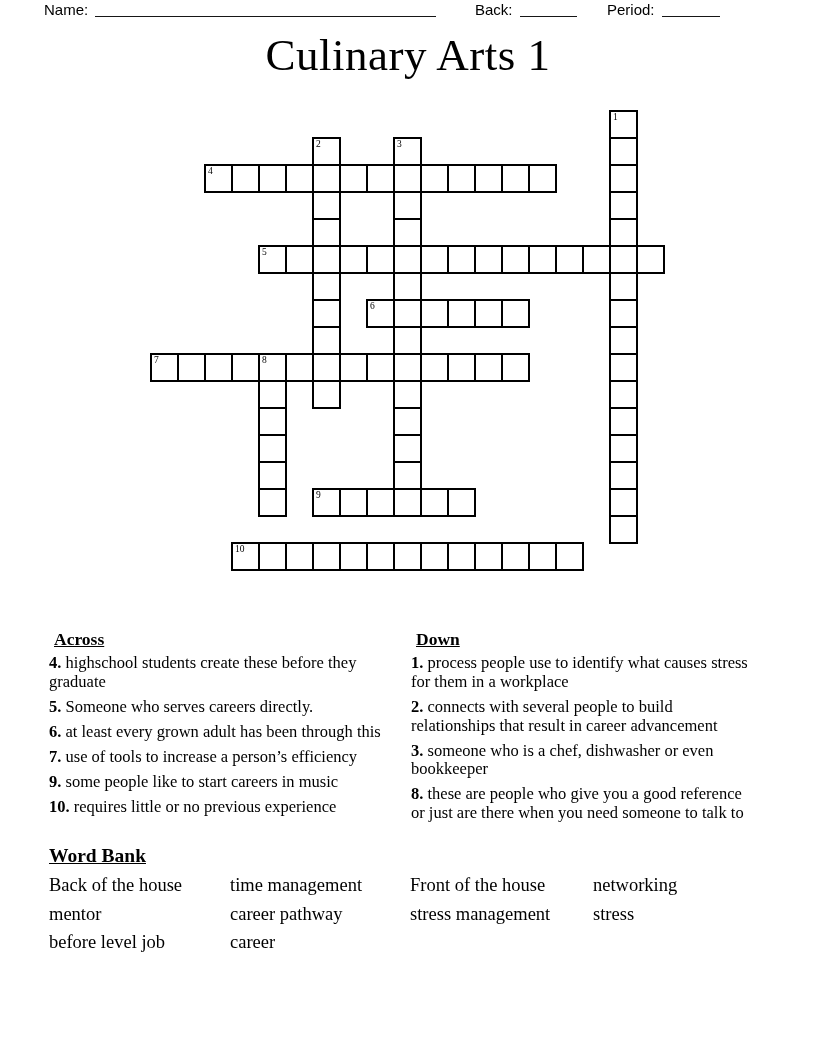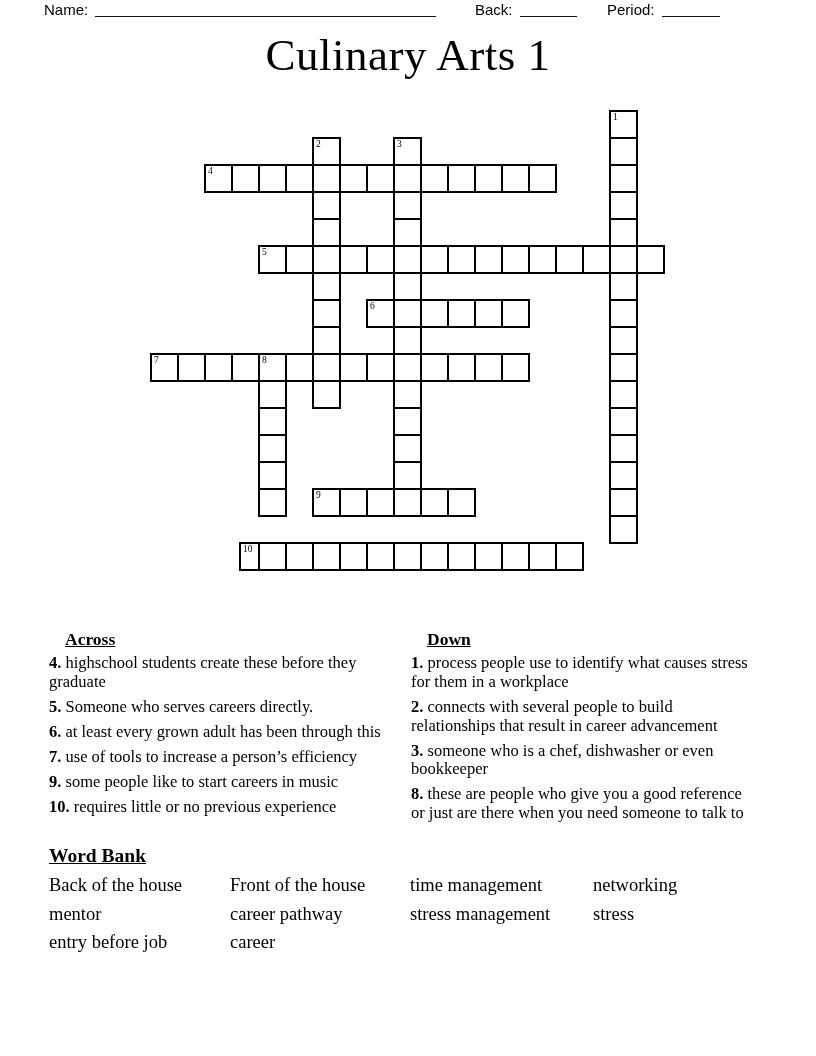--- a/index.html
+++ b/index.html
@@ -37,21 +37,21 @@
   .cellnum {
     position:absolute; top:0; left:2px; font-size:9.5px; line-height:11px;
     font-family:"Liberation Serif", serif;
   }
 
   
   .clues { position:absolute; width:345px; font-size:16.5px; line-height:1.13; }
   #across-section { left:49px;  top:629px; }
   #down-section   { left:411px; top:629px; }
   .clues h2 {
-    font-size:17.5px; line-height:1.15; margin:0 0 5px 16px;
+    font-size:17.5px; line-height:1.15; margin:0 0 5px 5px;
     text-decoration:underline; font-weight:bold;
   }
   .clue { margin:0 0 6.5px 0; }
   .clue .num { font-weight:bold; }
 
   
   #wordbank { position:absolute; left:49px; top:845px; width:730px; }
   #wordbank h2 {
     font-size:19.5px; line-height:1.15; margin:0 0 7px 0;
     text-decoration:underline; font-weight:bold;
@@ -183,21 +183,21 @@
       <div class="cell" style="left: 108px; top: 324px;"></div>
       <div class="cell" style="left: 108px; top: 351px;"></div>
       <div class="cell" style="left: 108px; top: 378px;"></div>
       <div class="cell" style="left: 162px; top: 378px;">
         <span class="cellnum">9</span>
       </div>
       <div class="cell" style="left: 189px; top: 378px;"></div>
       <div class="cell" style="left: 216px; top: 378px;"></div>
       <div class="cell" style="left: 270px; top: 378px;"></div>
       <div class="cell" style="left: 297px; top: 378px;"></div>
-      <div class="cell" style="left: 89px; top: 432px;">
+      <div class="cell" style="left: 81px; top: 432px;">
         <span class="cellnum">10</span>
       </div>
       <div class="cell" style="left: 108px; top: 432px;"></div>
       <div class="cell" style="left: 135px; top: 432px;"></div>
       <div class="cell" style="left: 162px; top: 432px;"></div>
       <div class="cell" style="left: 189px; top: 432px;"></div>
       <div class="cell" style="left: 216px; top: 432px;"></div>
       <div class="cell" style="left: 243px; top: 432px;"></div>
       <div class="cell" style="left: 270px; top: 432px;"></div>
       <div class="cell" style="left: 297px; top: 432px;"></div>
@@ -222,25 +222,25 @@
     <p class="clue"><span class="num">1.</span> <span>process people use to identify what causes stress for them in a workplace</span></p>
     <p class="clue"><span class="num">2.</span> <span>connects with several people to build relationships that result in career advancement</span></p>
     <p class="clue"><span class="num">3.</span> <span>someone who is a chef, dishwasher or even bookkeeper</span></p>
     <p class="clue"><span class="num">8.</span> <span>these are people who give you a good reference or just are there when you need someone to talk to</span></p>
   </div>
 
   <div id="wordbank">
     <h2>Word Bank</h2>
     <div class="wb-grid">
       <span>Back of the house</span>
+      <span>time management</span>
       <span>Front of the house</span>
-      <span>time management</span>
       <span>networking</span>
       <span>mentor</span>
       <span>career pathway</span>
       <span>stress management</span>
       <span>stress</span>
-      <span>entry before job</span>
+      <span>before level job</span>
       <span>career</span>
     </div>
   </div>
 
 </div>
 
 </body></html>

